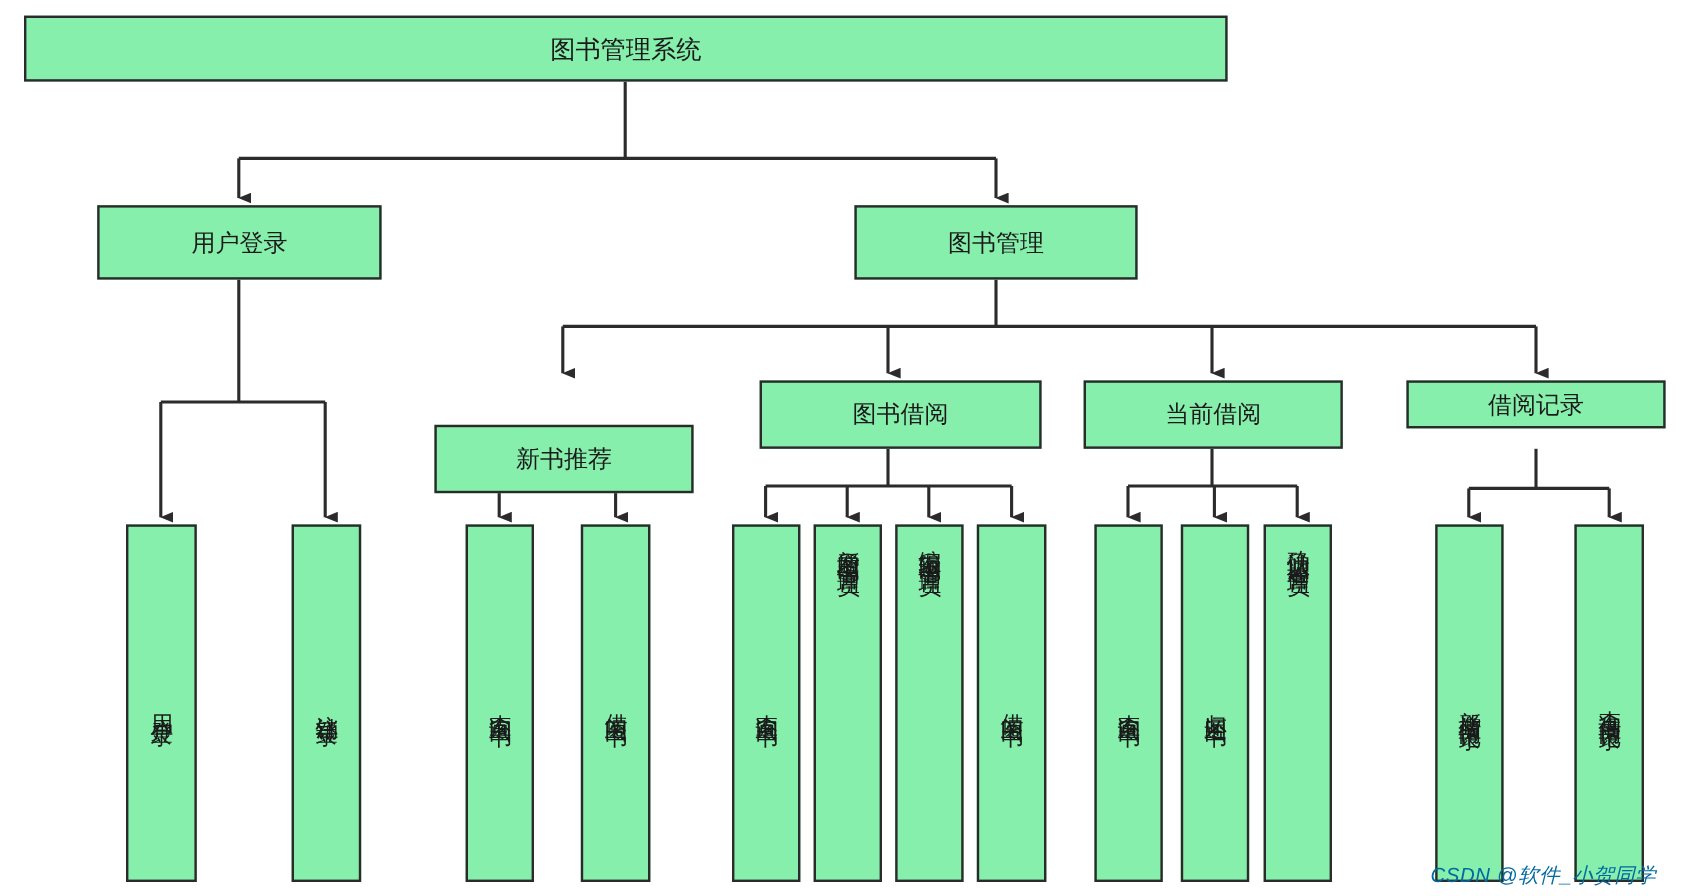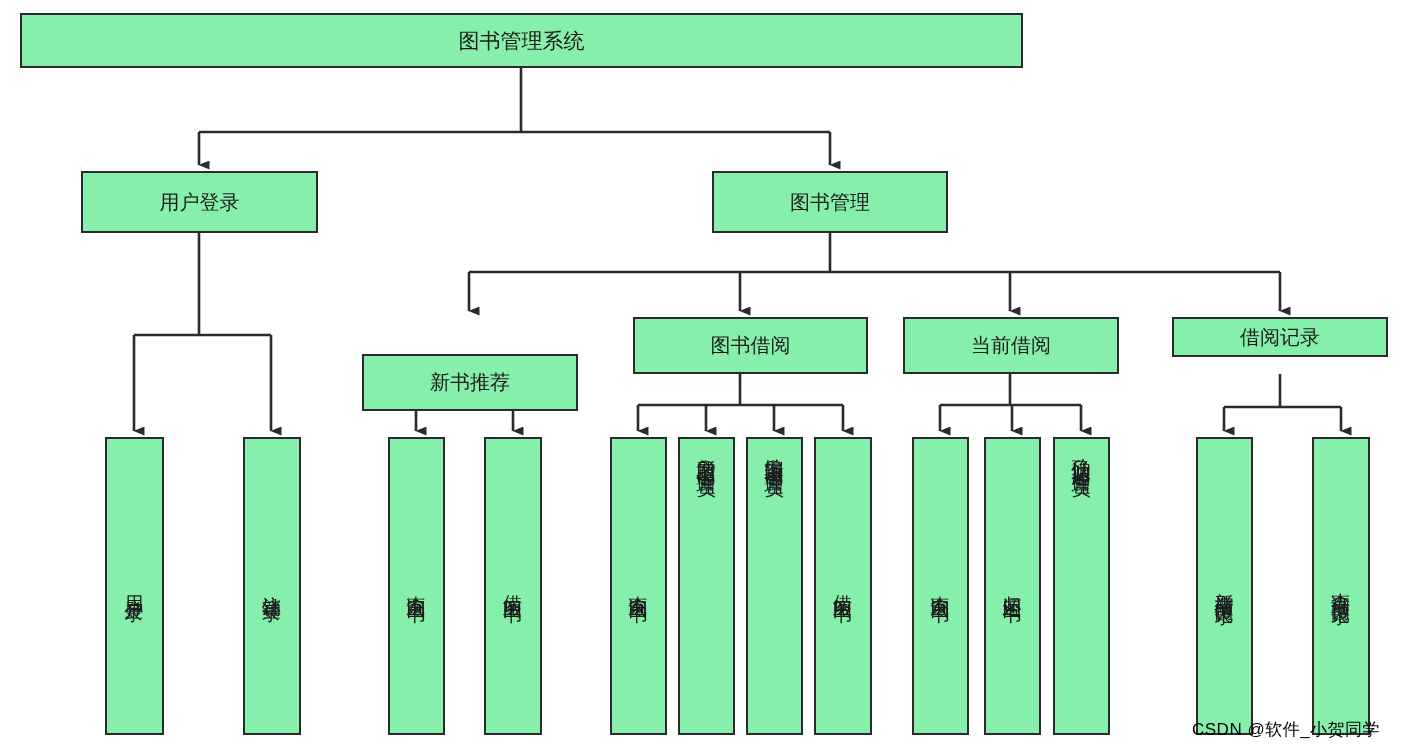--- a/index.html
+++ b/index.html
@@ -65,24 +65,25 @@
     display: flex;
     align-items: center;
     justify-content: center;
   }
   .leaf-inner.top {
     align-items: flex-start;
     padding-top: 4px;
   }
   .watermark {
     position: absolute;
-    color: #000000;
+    color: #0369a1;
     font-size: 17px;
     white-space: nowrap;
     letter-spacing: 0.5px;
+    font-style: italic;
   }
 </style>
 </head>
 <body>
 
 <div id="canvas">
 
   <svg class="edges" viewBox="0 0 1405 747">
     <defs>
       <marker id="arrow" markerWidth="10" markerHeight="12" refX="4.5" refY="10.5" orient="auto" markerUnits="userSpaceOnUse">

